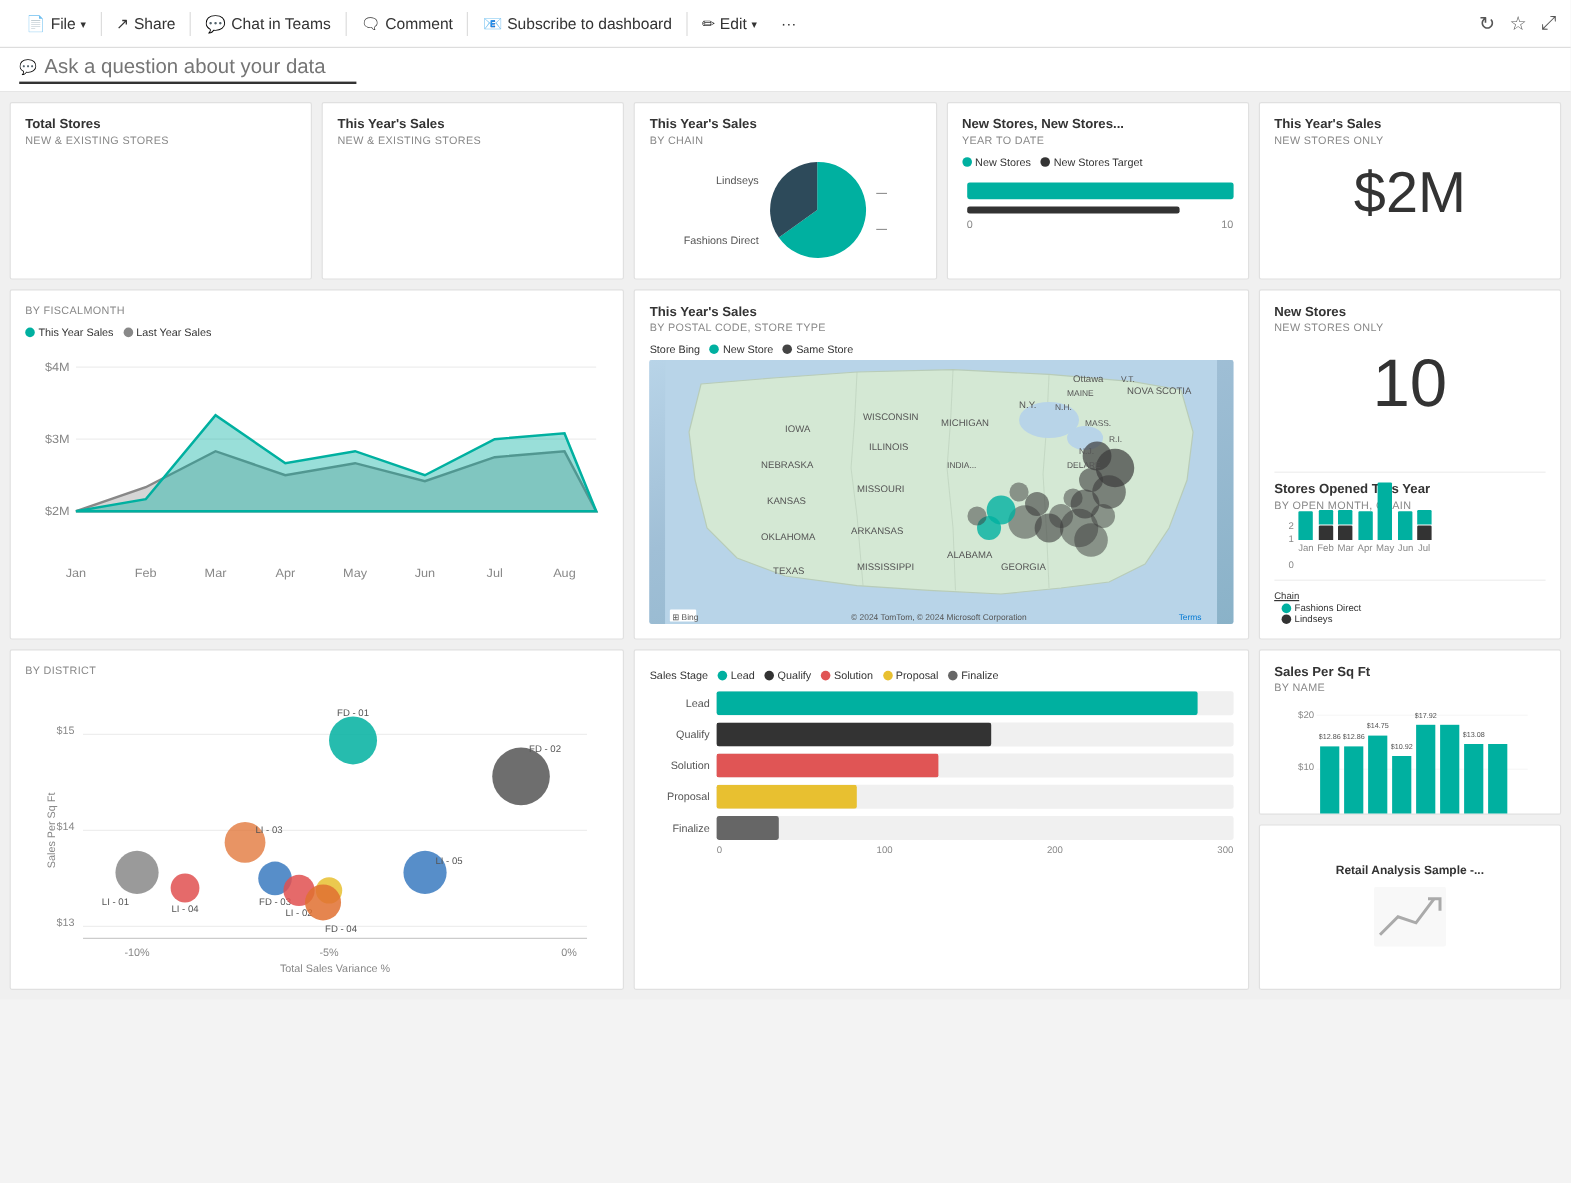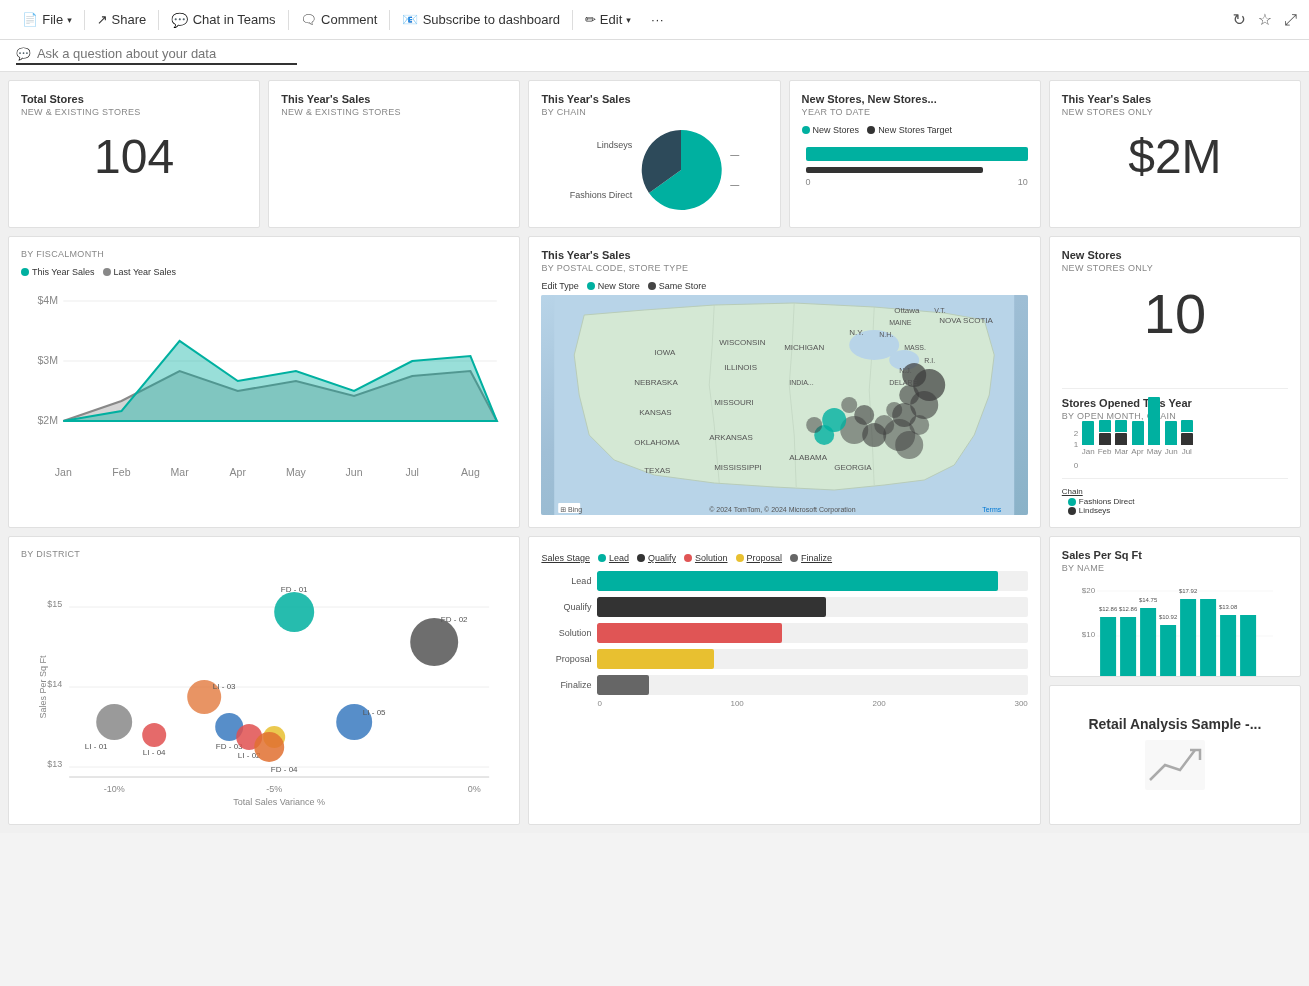--- a/index.html
+++ b/index.html
@@ -110,30 +110,29 @@
   <div class="topbar-right">
     <span class="topbar-icon">↻</span>
     <span class="topbar-icon">☆</span>
     <span class="topbar-icon">⤢</span>
   </div>
 </div>
 
 <div class="qa-bar">
   <div class="qa-bar-underline">
     <span style="color:#888;">💬</span>
-    <input type="text" style="width: 260px; font-size: 13px; border: none; outline: none; color: rgb(85, 85, 85);" placeholder="Ask a question about your data">
+    <input type="text" style="width: 260px; font-size: 17px; border: none; outline: none; color: rgb(85, 85, 85);" placeholder="Ask a question about your data">
   </div>
 </div>
 
 <div class="dashboard">
 
   <div class="card card-total-stores">
     <div class="card-title">Total Stores</div>
     <div class="card-subtitle">NEW &amp; EXISTING STORES</div>
-    <div class="card-big-number">104</div>
   </div>
 
   <div class="card card-this-year-sales">
     <div class="card-title">This Year's Sales</div>
     <div class="card-subtitle">NEW &amp; EXISTING STORES</div>
   </div>
 
   <div class="card card-sales-by-chain">
     <div class="card-title">This Year's Sales</div>
     <div class="card-subtitle">BY CHAIN</div>
@@ -225,21 +224,21 @@
         <text x="370" y="195" font-size="10" fill="#888" text-anchor="middle">Jul</text>
         <text x="425" y="195" font-size="10" fill="#888" text-anchor="middle">Aug</text>
       </svg>
     </div>
   </div>
 
   <div class="card card-map">
     <div class="card-title">This Year's Sales</div>
     <div class="card-subtitle">BY POSTAL CODE, STORE TYPE</div>
     <div class="map-store-type">
-      <span>Edit Type</span>
+      <span>Store Bing</span>
       <span class="legend-item">
         <span class="legend-dot" style="background:#00b0a0;"></span>
         <span>New Store</span>
       </span>
       <span class="legend-item">
         <span class="legend-dot" style="background:#444;"></span>
         <span>Same Store</span>
       </span>
     </div>
     <div class="map-placeholder">
@@ -434,21 +433,21 @@
 
         <circle cx="320" cy="155" r="18" fill="#3a7abf" opacity="0.85"></circle>
         <text x="340" y="148" font-size="8" fill="#555" text-anchor="middle">LI - 05</text>
 
         <text x="245" y="238" font-size="9" fill="#888" text-anchor="middle">Total Sales Variance %</text>
       </svg>
     </div>
   </div>
 
   <div class="card card-opportunity">
-    <div class="legend" style="margin-top:4px; margin-bottom:6px;text-decoration:underline;">
+    <div class="legend" style="margin-top:4px; margin-bottom:6px;">
       <span style="font-size:9px; color:#333;">Sales Stage</span>
       <span class="legend-item">
         <span class="legend-dot" style="background:#00b0a0;"></span>
         <span style="font-size:9px;">Lead</span>
       </span>
       <span class="legend-item">
         <span class="legend-dot" style="background:#333;"></span>
         <span style="font-size:9px;">Qualify</span>
       </span>
       <span class="legend-item">
@@ -548,21 +547,21 @@
           <text x="93" y="110" font-size="6" fill="#888" text-anchor="middle" transform="rotate(-45,93,110)">Monroe...</text>
           <text x="113" y="110" font-size="6" fill="#888" text-anchor="middle" transform="rotate(-45,113,110)">Pasden...</text>
           <text x="133" y="110" font-size="6" fill="#888" text-anchor="middle" transform="rotate(-45,133,110)">Sharonn...</text>
           <text x="153" y="110" font-size="6" fill="#888" text-anchor="middle" transform="rotate(-45,153,110)">Washing...</text>
           <text x="173" y="110" font-size="6" fill="#888" text-anchor="middle" transform="rotate(-45,173,110)">Wilson L...</text>
         </svg>
       </div>
     </div>
 
     <div class="card" style="flex:1; min-height:80px; display:flex; flex-direction:column; align-items:center; justify-content:center;">
-      <div class="card-title" style="font-size:14px; margin-bottom:8px;">Retail Analysis Sample -...</div>
+      <div class="card-title" style="font-size:10px; margin-bottom:8px;">Retail Analysis Sample -...</div>
       <div>
         <svg width="60" height="50" viewBox="0 0 60 50">
           <rect width="60" height="50" fill="#f8f8f8" rx="2"></rect>
           <polyline points="5,40 20,25 35,30 50,10" stroke="#aaa" stroke-width="2.5" fill="none"></polyline>
           <polyline points="45,10 55,10 55,20" stroke="#aaa" stroke-width="2.5" fill="none"></polyline>
         </svg>
       </div>
     </div>
   </div>
 

